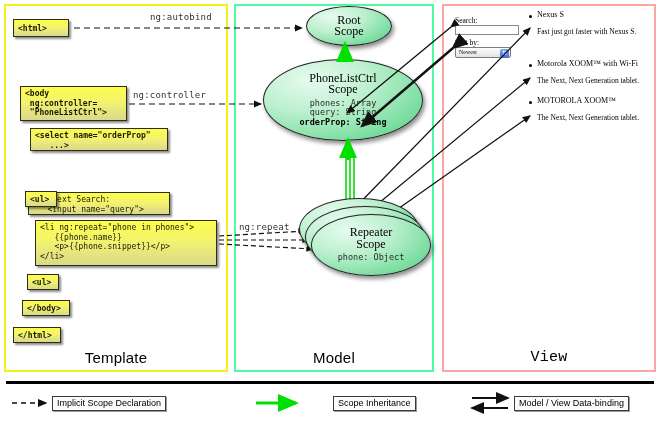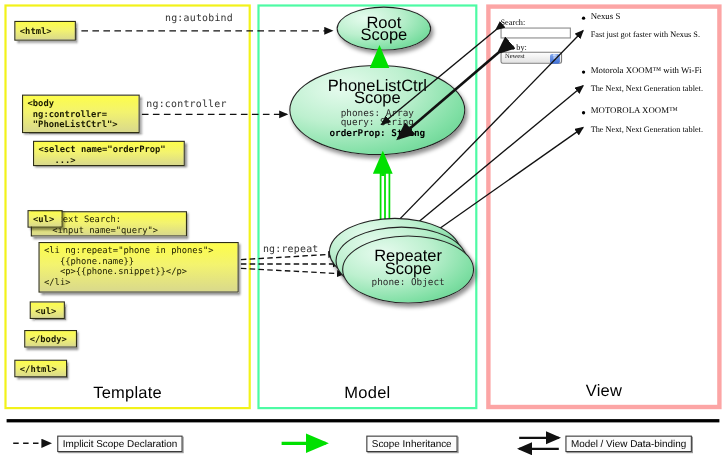--- a/index.html
+++ b/index.html
@@ -5,42 +5,42 @@
   html,body{margin:0;padding:0;background:#ffffff;}
   body{width:660px;height:421px;position:relative;overflow:hidden;
        font-family:"Liberation Sans",sans-serif;color:#000;}
 
   #stage{position:absolute;left:0;top:0;width:660px;height:421px;}
 
   
   .col{position:absolute;top:4px;height:368px;background:#fff;box-sizing:border-box;}
   #col-template{left:4px;width:224px;border:2px solid #f2f21a;}
   #col-model{left:234px;width:200px;border:2px solid #4dfba4;}
-  #col-view{left:442px;width:214px;border:4px solid #fca5a5;}
+  #col-view{left:442px;width:214px;border:2px solid #fca5a5;font-family:Liberation Mono, monospace;}
 
   .col-label{position:absolute;bottom:4px;width:100%;text-align:center;
              font-size:15px;font-weight:400;letter-spacing:.2px;}
 
   
   .codebox{position:absolute;box-sizing:border-box;
            border:1px solid #2e2e14;
            background:linear-gradient(180deg,#fdfd4a 0%,#f3f36f 45%,#d9d98c 100%);
            box-shadow:2px 2px 2px rgba(0,0,0,.45);
            font-family:"DejaVu Sans Mono","Liberation Mono",monospace;
            font-size:8px;line-height:9.5px;color:#1a1a00;
            padding:2px 4px;white-space:pre;}
   .codebox.bold{font-weight:bold;}
 
   
   .ell{position:absolute;border-radius:50%;border:1.4px solid #222;
        background:radial-gradient(ellipse at 30% 25%,#e6fbee 0%,#bdf0cf 38%,#7fdfa4 72%,#55c783 100%);
        box-shadow:2px 3px 4px rgba(0,0,0,.45);
        display:flex;flex-direction:column;align-items:center;justify-content:center;
        text-align:center;box-sizing:border-box;}
-  .ell .title{font-size:15px;line-height:11.5px;font-family:Liberation Sans, sans-serif;}
+  .ell .title{font-size:12px;line-height:11.5px;font-family:Liberation Serif, serif;}
   .ell .props{font-family:"DejaVu Sans Mono","Liberation Mono",monospace;
               font-size:8.5px;line-height:9.5px;margin-top:3px;color:#2a2a2a;}
   .ell .props b{font-weight:bold;color:#000;}
 
   
   .view-label{position:absolute;font-family:"Liberation Serif",serif;font-size:7.5px;color:#000;}
   .view-input{position:absolute;box-sizing:border-box;border:1px solid #8a8a8a;background:#fff;}
   .view-select{position:absolute;box-sizing:border-box;border:1px solid #7d7d7d;
                background:linear-gradient(180deg,#fdfdfd,#e3e3e3);
                border-radius:2px;font-family:"Liberation Serif",serif;font-size:6px;

